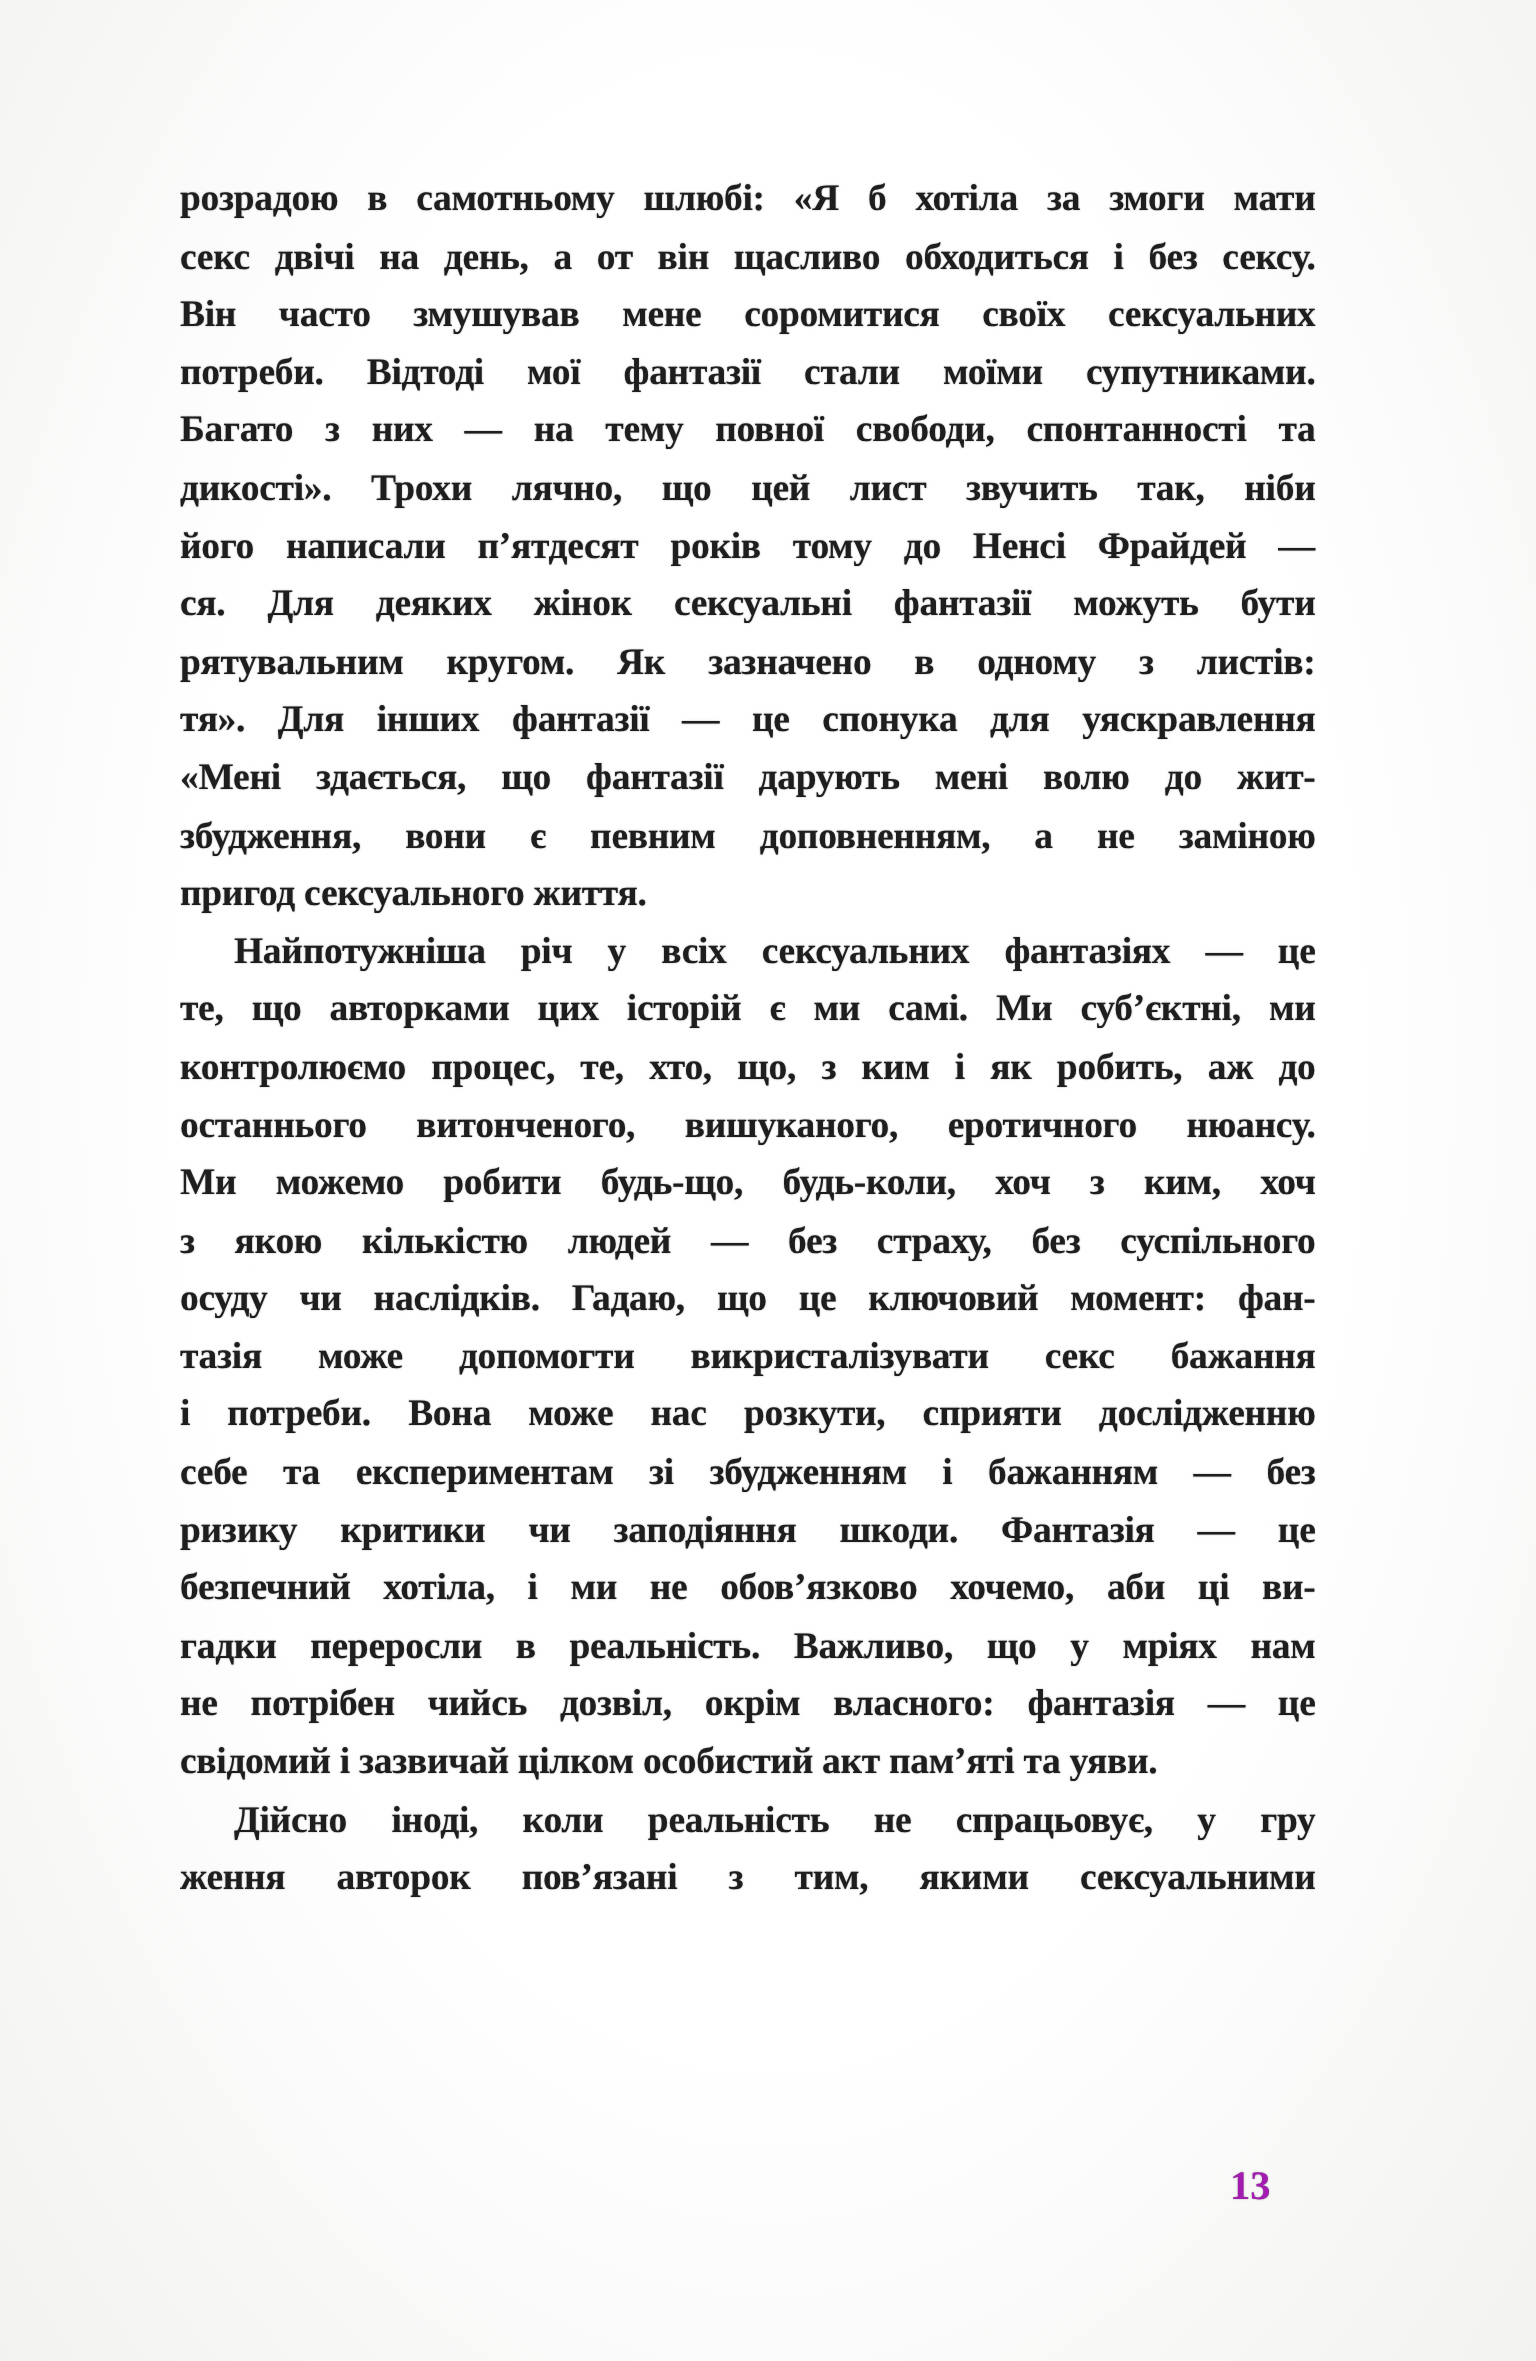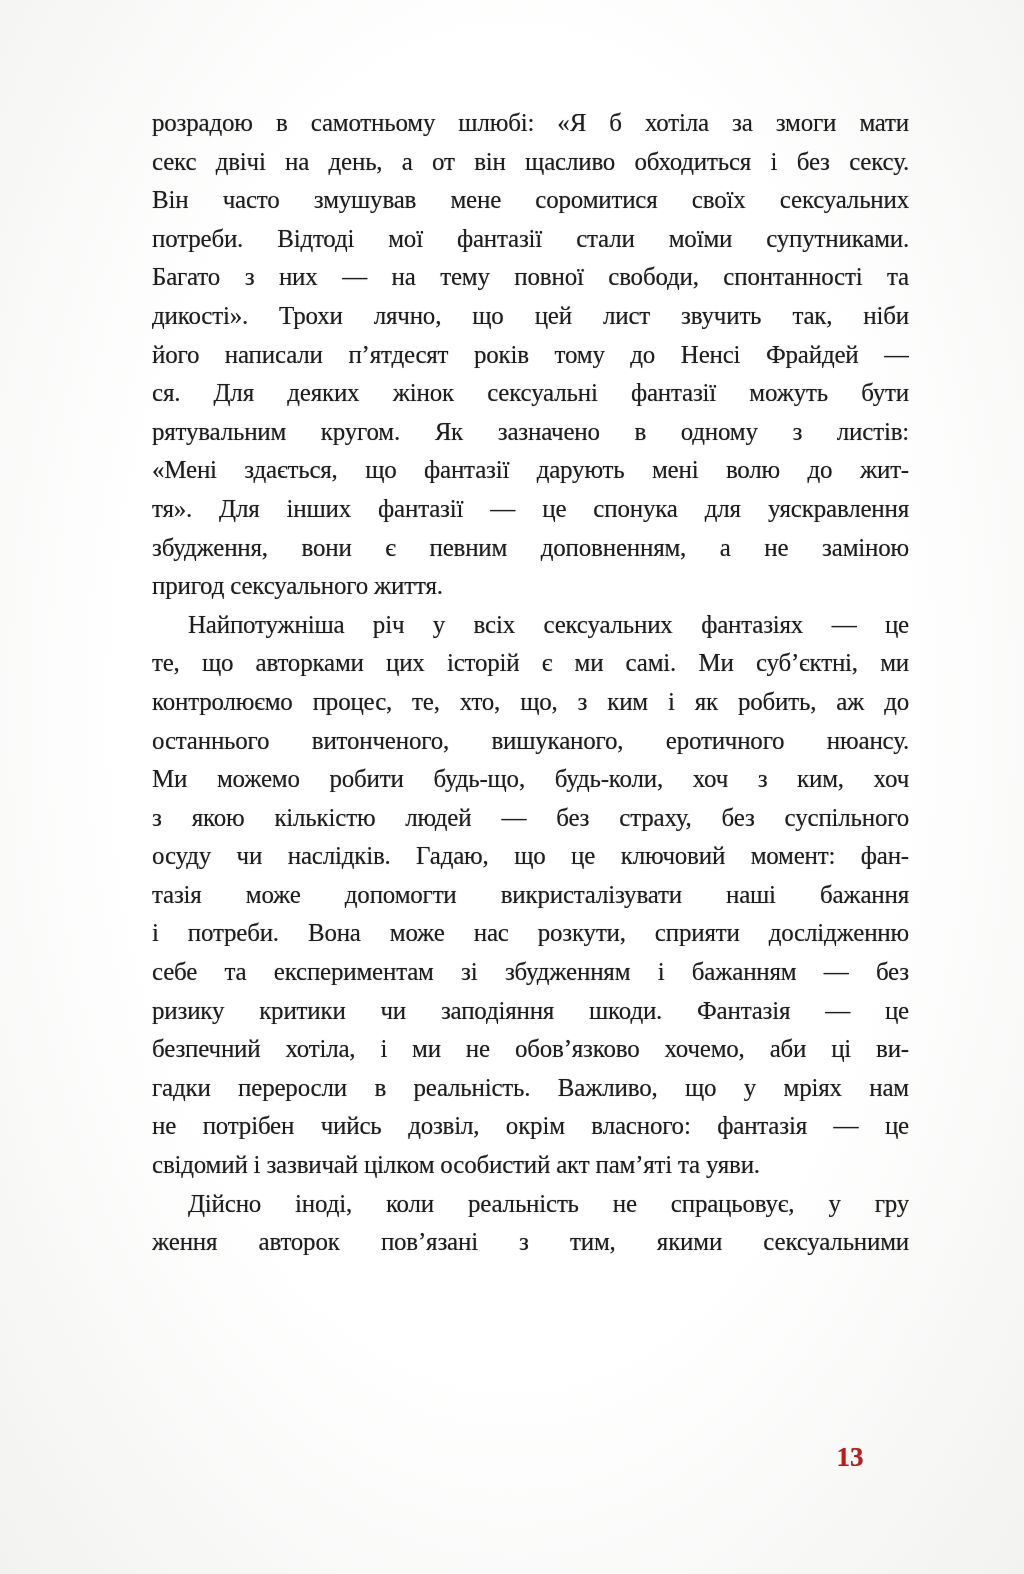--- a/index.html
+++ b/index.html
@@ -22,83 +22,82 @@
     content: "";
     position: absolute;
     inset: 0;
     background:
       radial-gradient(ellipse at 50% 45%, rgba(255,255,255,0.9) 55%, rgba(225,225,223,0.35) 100%);
     pointer-events: none;
   }
   .text-block {
     position: absolute;
     left: 120px;
-    top: 104px;
+    top: 114px;
     width: 757px;
     font-size: 25px;
-    font-weight: 400;
+    font-weight: 700;
     line-height: 38.6px;
     letter-spacing: -0.2px;
     text-shadow: 0 0 1px rgba(40,40,40,0.55);
-    margin-left: 32px;
   }
   .paragraph { margin: 0; }
   .line {
     height: 38.6px;
     overflow: hidden;
     text-align: justify;
     text-align-last: justify;
     white-space: normal;
   }
   .line.last {
     text-align: center;
     text-align-last: left;
   }
   .line.indent { text-indent: 36px; }
   .page-number {
     position: absolute;
     left: 820px;
     top: 1442px;
     width: 60px;
-    text-align: center;
+    text-align: left;
     font-size: 27px;
     font-weight: 600;
-    color: #b91c1c;
+    color: #a21caf;
     text-shadow: 0 0 1px rgba(40,40,40,0.5);
   }
 </style>
 </head>
 <body>
 
 <div class="page">
   <div class="text-block">
       <div class="paragraph">
         <div class="line">розрадою в самотньому шлюбі: «Я б хотіла за змоги мати</div>
         <div class="line">секс двічі на день, а от він щасливо обходиться і без сексу.</div>
         <div class="line">Він часто змушував мене соромитися своїх сексуальних</div>
         <div class="line">потреби. Відтоді мої фантазії стали моїми супутниками.</div>
         <div class="line">Багато з них — на тему повної свободи, спонтанності та</div>
         <div class="line">дикості». Трохи лячно, що цей лист звучить так, ніби</div>
         <div class="line">його написали п’ятдесят років тому до Ненсі Фрайдей —</div>
         <div class="line">ся. Для деяких жінок сексуальні фантазії можуть бути</div>
         <div class="line">рятувальним кругом. Як зазначено в одному з листів:</div>
+        <div class="line">тя». Для інших фантазії — це спонука для уяскравлення</div>
         <div class="line">«Мені здається, що фантазії дарують мені волю до жит-</div>
-        <div class="line">тя». Для інших фантазії — це спонука для уяскравлення</div>
         <div class="line">збудження, вони є певним доповненням, а не заміною</div>
         <div class="line last">пригод сексуального життя.</div>
       </div>
       <div class="paragraph">
         <div class="line indent">Найпотужніша річ у всіх сексуальних фантазіях — це</div>
         <div class="line">те, що авторками цих історій є ми самі. Ми суб’єктні, ми</div>
         <div class="line">контролюємо процес, те, хто, що, з ким і як робить, аж до</div>
         <div class="line">останнього витонченого, вишуканого, еротичного нюансу.</div>
         <div class="line">Ми можемо робити будь-що, будь-коли, хоч з ким, хоч</div>
         <div class="line">з якою кількістю людей — без страху, без суспільного</div>
         <div class="line">осуду чи наслідків. Гадаю, що це ключовий момент: фан-</div>
-        <div class="line">тазія може допомогти викристалізувати наші бажання</div>
+        <div class="line">тазія може допомогти викристалізувати секс бажання</div>
         <div class="line">і потреби. Вона може нас розкути, сприяти дослідженню</div>
         <div class="line">себе та експериментам зі збудженням і бажанням — без</div>
         <div class="line">ризику критики чи заподіяння шкоди. Фантазія — це</div>
         <div class="line">безпечний хотіла, і ми не обов’язково хочемо, аби ці ви-</div>
         <div class="line">гадки переросли в реальність. Важливо, що у мріях нам</div>
         <div class="line">не потрібен чийсь дозвіл, окрім власного: фантазія — це</div>
         <div class="line last">свідомий і зазвичай цілком особистий акт пам’яті та уяви.</div>
       </div>
       <div class="paragraph">
         <div class="line indent">Дійсно іноді, коли реальність не спрацьовує, у гру</div>

